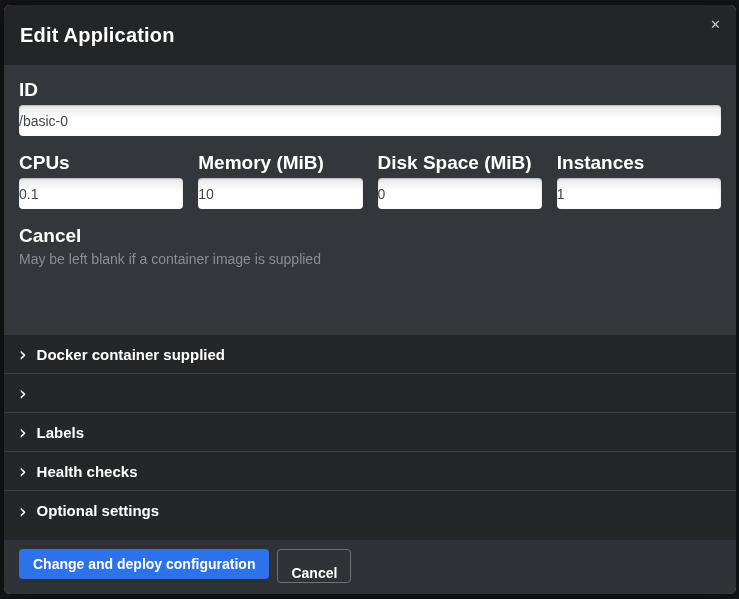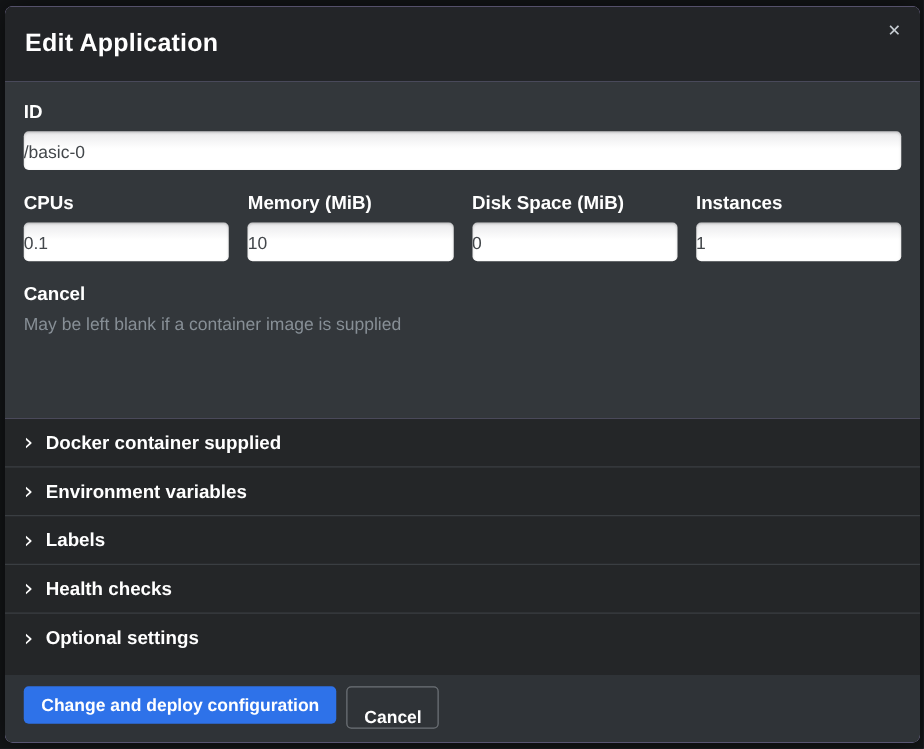--- a/index.html
+++ b/index.html
@@ -6,38 +6,38 @@
   html,body { background:#17191b; }
   .screen {
     position:relative; width:739px; height:599px; overflow:hidden;
     background:#141618;
     font-family:"Liberation Sans", sans-serif;
   }
   .modal {
     position:absolute; top:5px; left:4px; right:3px; bottom:5px;
     display:flex; flex-direction:column;
     border-radius:6px; overflow:hidden;
-    background:#c4b5fd;
+    background:#f97316;
     box-shadow:0 0 24px rgba(0,0,0,.6);
   }
   
   .modal-header {
     flex:0 0 60px; background:#232528; position:relative;
     display:flex; align-items:center; padding:0 16px;
   }
   .modal-title { color:#ffffff; font-size:20px; font-weight:700; letter-spacing:.2px; }
   .close-btn {
     position:absolute; top:13px; right:15px;
     background:none; border:none; cursor:pointer;
     color:#c6ccd2; font-size:13px; line-height:1; font-family:inherit;
   }
   
   .form-area { flex:0 0 270px; background:#33373b; padding:16px 15px 0; }
   .field-label {
-    display:block; color:#ffffff; font-size:15px; font-weight:700;
+    display:block; color:#ffffff; font-size:19px; font-weight:700;
     margin-bottom:7px; line-height:17px;
   }
   .text-input {
     display:block; width:100%; height:31px;
     border:none; border-radius:4px;
     background:linear-gradient(#e9e9eb, #ffffff 45%);
     box-shadow:inset 0 1px 2px rgba(0,0,0,.22);
     padding:0 0; font-size:14px; color:#43474b; font-family:inherit;
   }
   .grid-4 { display:grid; grid-template-columns:repeat(4,1fr); gap:15px; margin-top:18px; }
@@ -117,21 +117,20 @@
 
     </div>
 
     <div class="sections">
       <div class="section-row">
         <span class="chevron-icon">›</span>
         <span class="section-label">Docker container supplied</span>
       </div>
       <div class="section-row">
         <span class="chevron-icon">›</span>
-        <span class="section-label">Environment variables</span>
       </div>
       <div class="section-row">
         <span class="chevron-icon">›</span>
         <span class="section-label">Labels</span>
       </div>
       <div class="section-row">
         <span class="chevron-icon">›</span>
         <span class="section-label">Health checks</span>
       </div>
       <div class="section-row">

